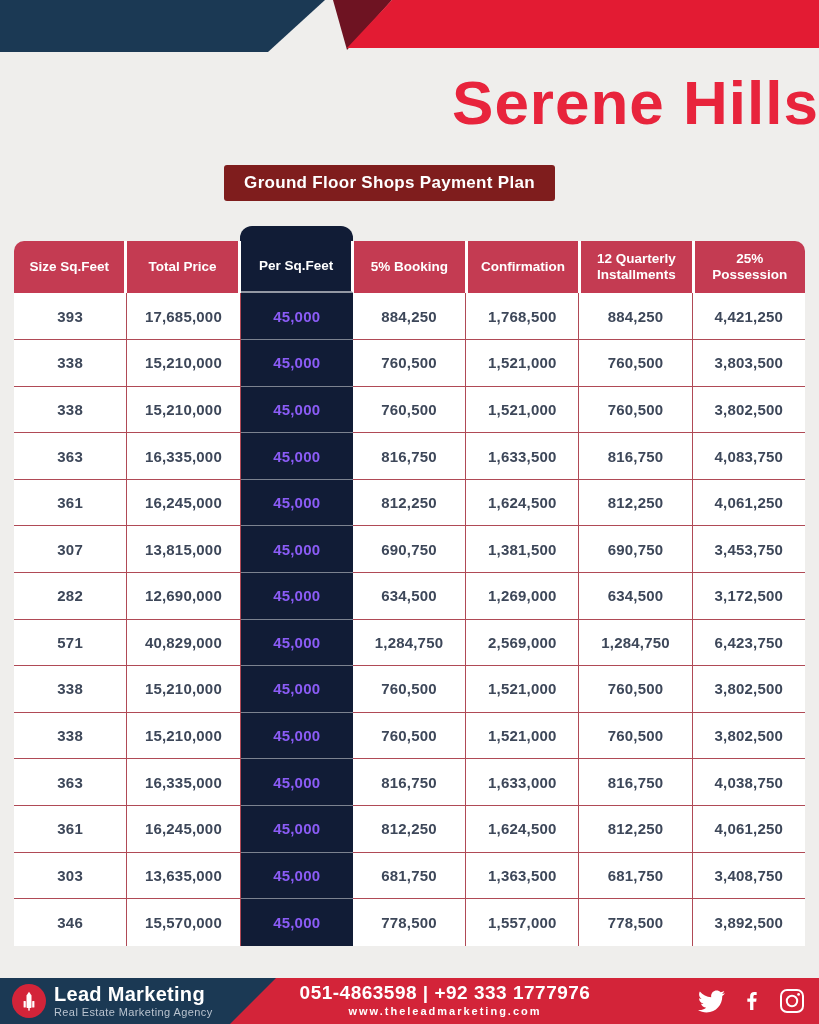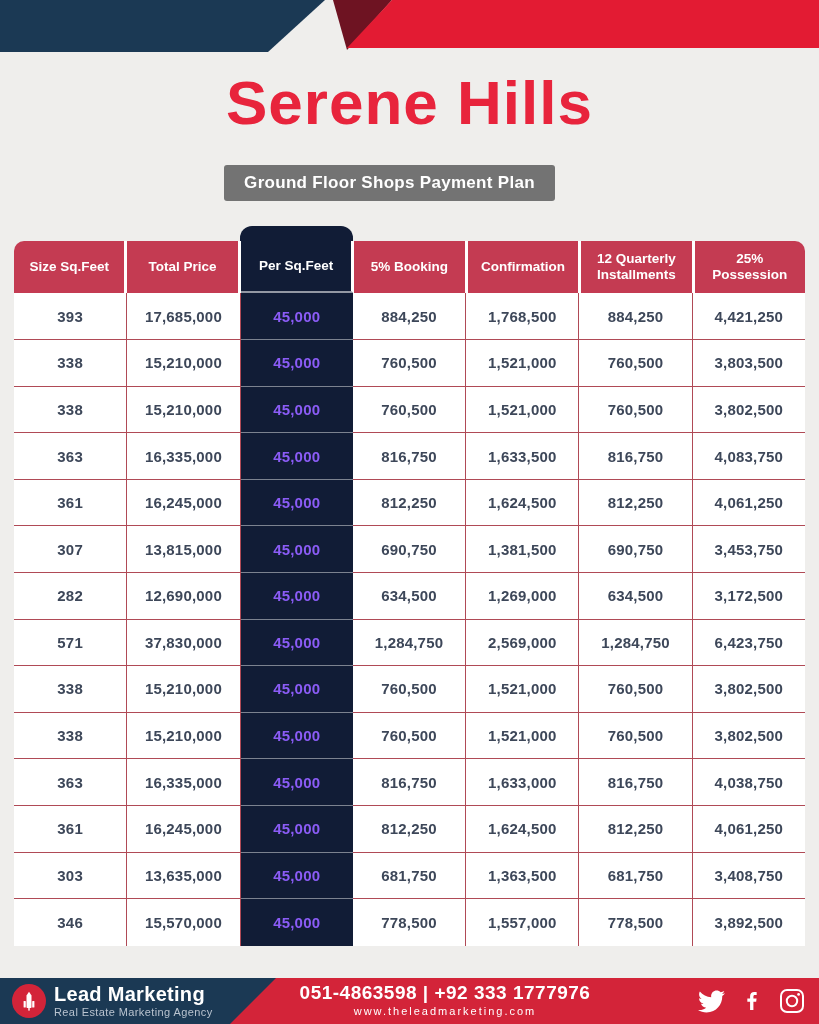--- a/index.html
+++ b/index.html
@@ -6,27 +6,27 @@
   body{
     width:819px;height:1024px;position:relative;overflow:hidden;
     background:#efeeec;
     font-family:"Liberation Sans", sans-serif;
     -webkit-font-smoothing:antialiased;
   }
   
   .banner{display:block;}
   
   .title{
-    margin:14px 0 0;text-align:center;
+    margin:14px 0 0;text-align:right;
     font-size:62px;line-height:1.12;font-weight:bold;
     letter-spacing:1px;color:#e8243c;
   }
   .badge{
     display:table;margin:28px auto 0;transform:translateX(-20px);
-    background:#737373;color:#fff;
+    background:#7f1d1d;color:#fff;
     font-size:17px;font-weight:bold;letter-spacing:.3px;
     padding:8px 20px;border-radius:3px;
   }
   
   .table-wrap{position:relative;margin:40px 14px 0;}
   .navy-tab{
     position:absolute;top:-15px;bottom:0;
     left:calc(200%/7);width:calc(100%/7);
     background:#111c36;border-radius:12px 12px 0 0;z-index:0;
   }
@@ -67,21 +67,21 @@
     width:34px;height:34px;border-radius:50%;background:#d32439;
     display:flex;align-items:center;justify-content:center;flex:none;
   }
   .brand-text{margin-left:8px;color:#fff;}
   .brand-name{font-size:20px;font-weight:bold;letter-spacing:.3px;line-height:1.1;}
   .brand-tagline{font-size:11px;color:#b9c3cf;letter-spacing:.4px;margin-top:1px;}
   .contact{
     position:absolute;left:280px;top:4px;width:330px;text-align:center;color:#fff;z-index:2;
   }
   .contact-phones{font-size:19px;font-weight:bold;letter-spacing:.5px;}
-  .contact-site{font-size:11px;font-weight:normal;letter-spacing:2px;margin-top:1px;}
+  .contact-site{font-size:11px;font-weight:bold;letter-spacing:2px;margin-top:1px;}
   .social{
     position:absolute;right:14px;top:0;bottom:0;display:flex;align-items:center;gap:15px;z-index:2;
   }
   .social svg{display:block;}
 </style>
 </head>
 <body>
 
 <svg class="banner" width="819" height="54" viewBox="0 0 819 54">
   <polygon points="0,0 325,0 268,52 0,52" fill="#1b3954"></polygon>
@@ -162,21 +162,21 @@
         <div class="cell">282</div>
         <div class="cell">12,690,000</div>
         <div class="cell hi">45,000</div>
         <div class="cell">634,500</div>
         <div class="cell">1,269,000</div>
         <div class="cell">634,500</div>
         <div class="cell">3,172,500</div>
       </div>
       <div class="row">
         <div class="cell">571</div>
-        <div class="cell">37,830,000</div>
+        <div class="cell">40,829,000</div>
         <div class="cell hi">45,000</div>
         <div class="cell">1,284,750</div>
         <div class="cell">2,569,000</div>
         <div class="cell">1,284,750</div>
         <div class="cell">6,423,750</div>
       </div>
       <div class="row">
         <div class="cell">338</div>
         <div class="cell">15,210,000</div>
         <div class="cell hi">45,000</div>

